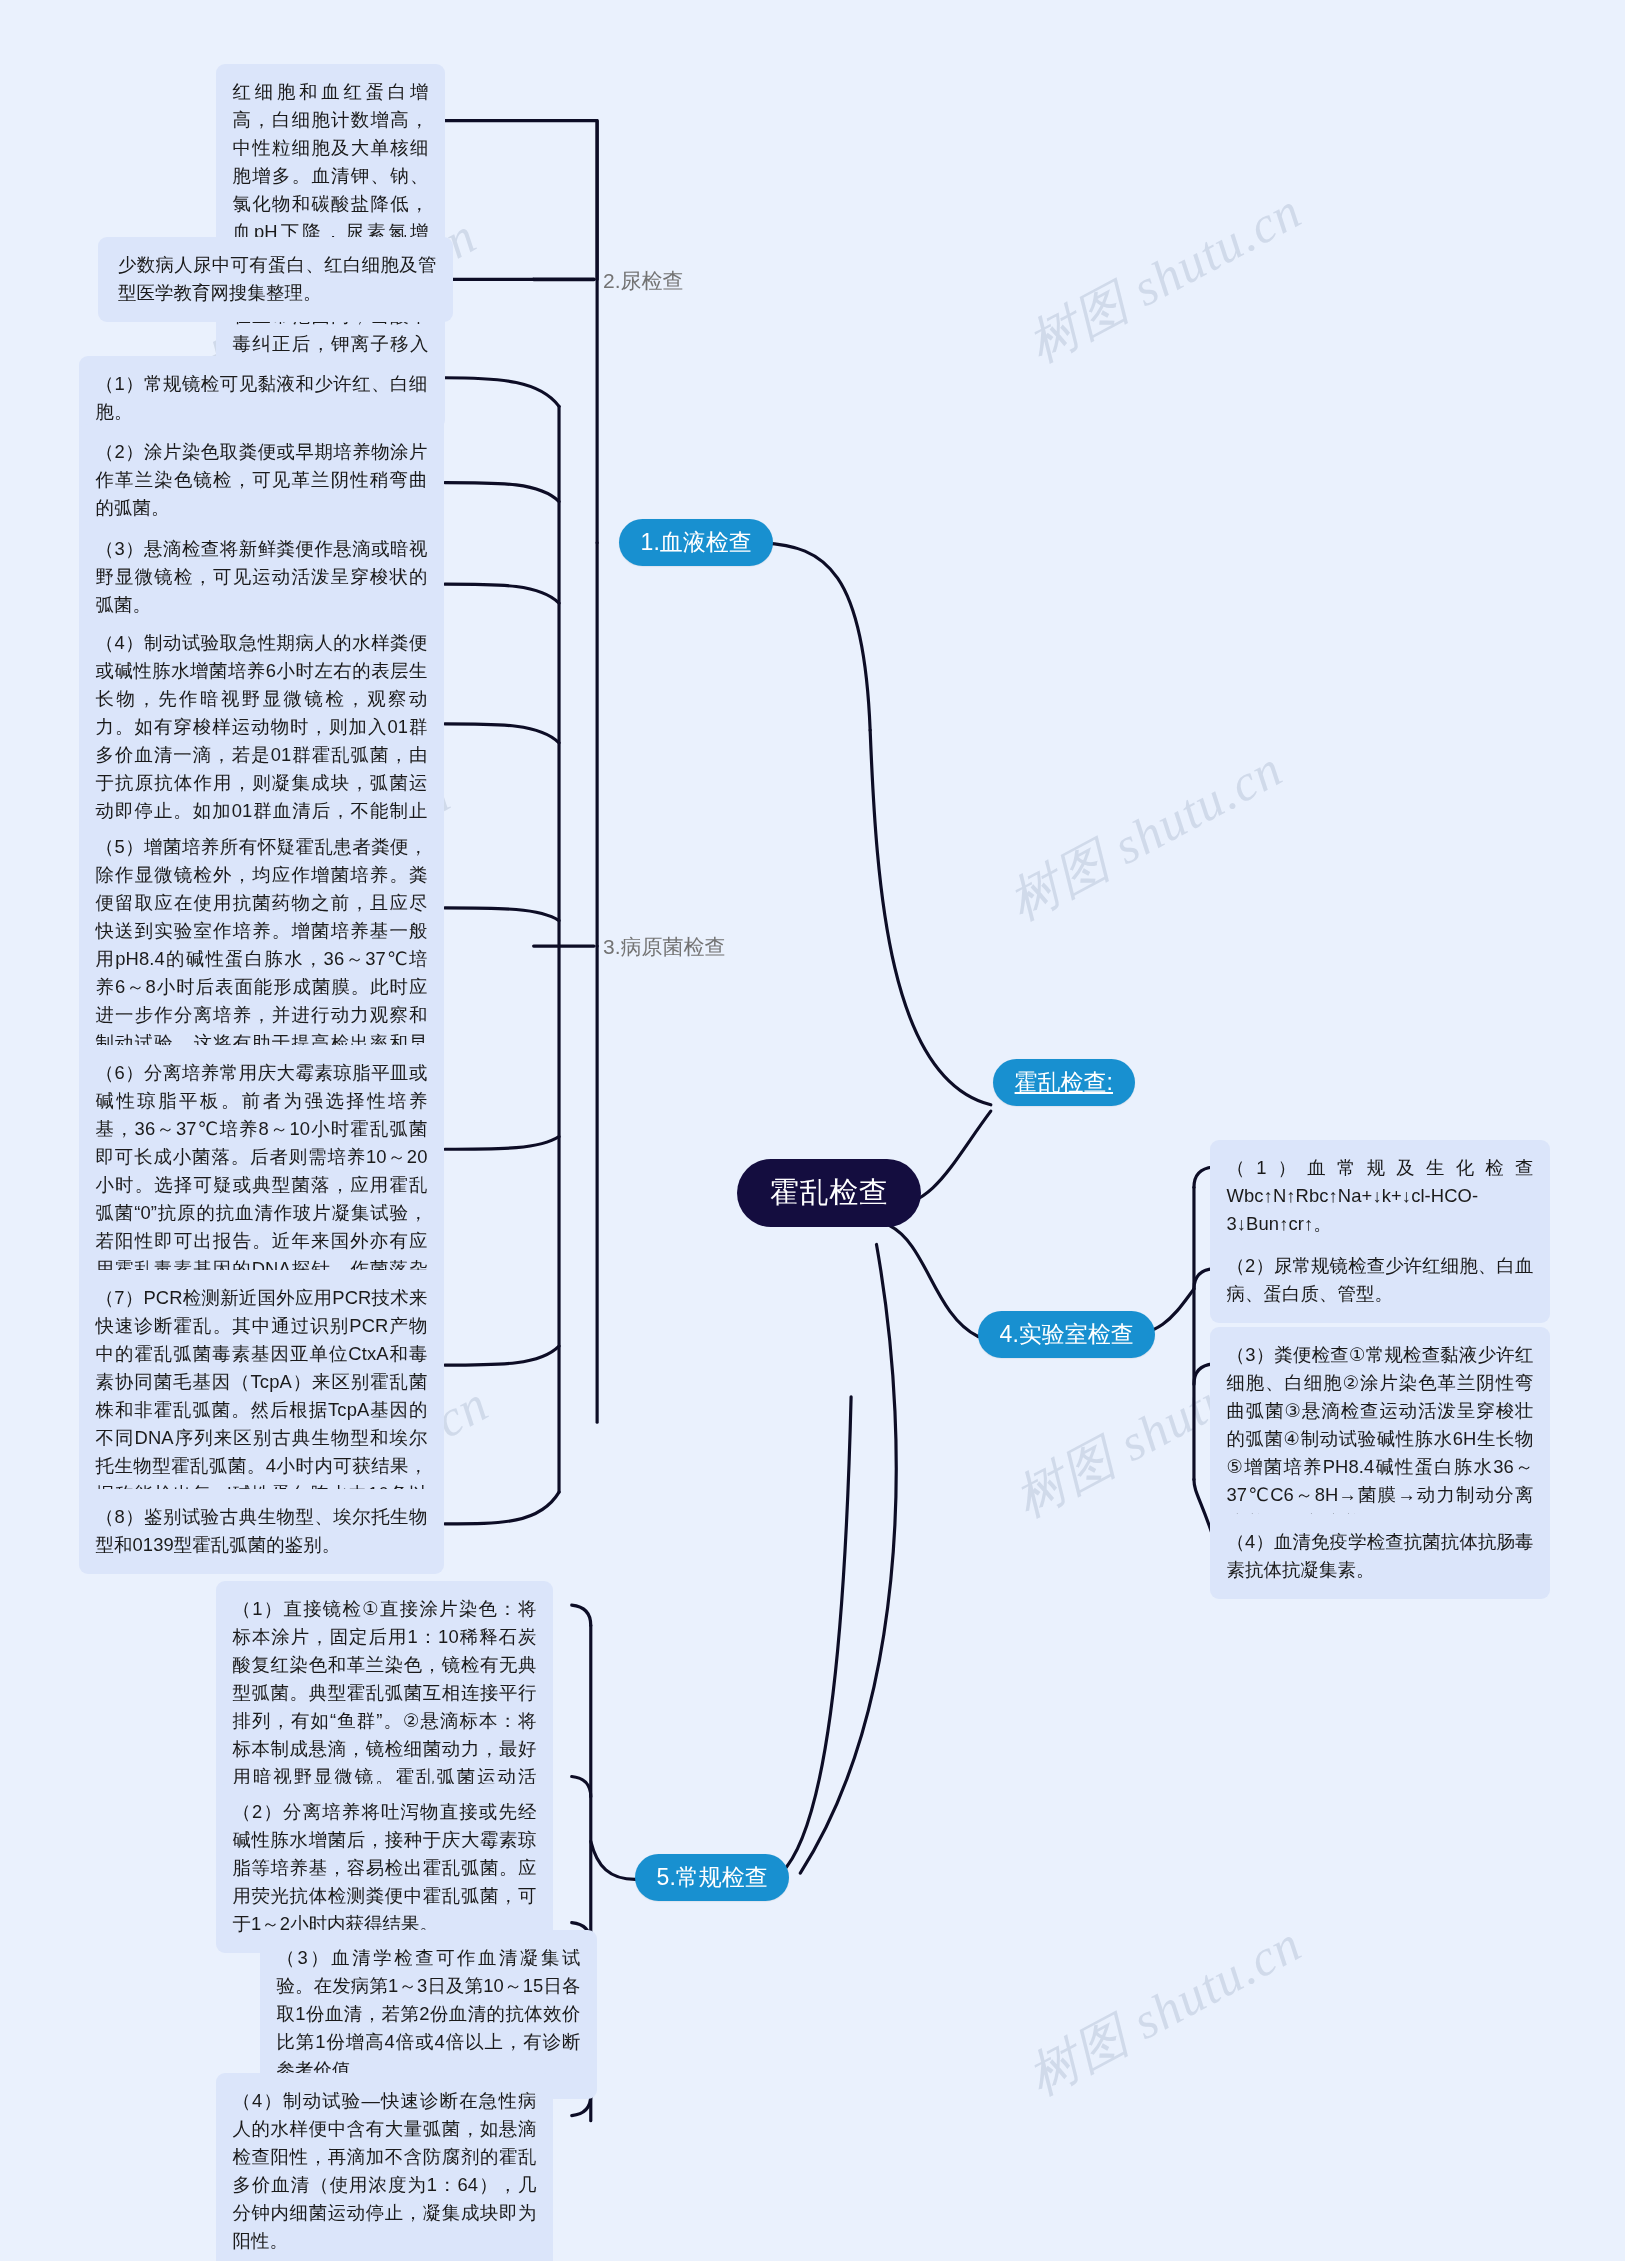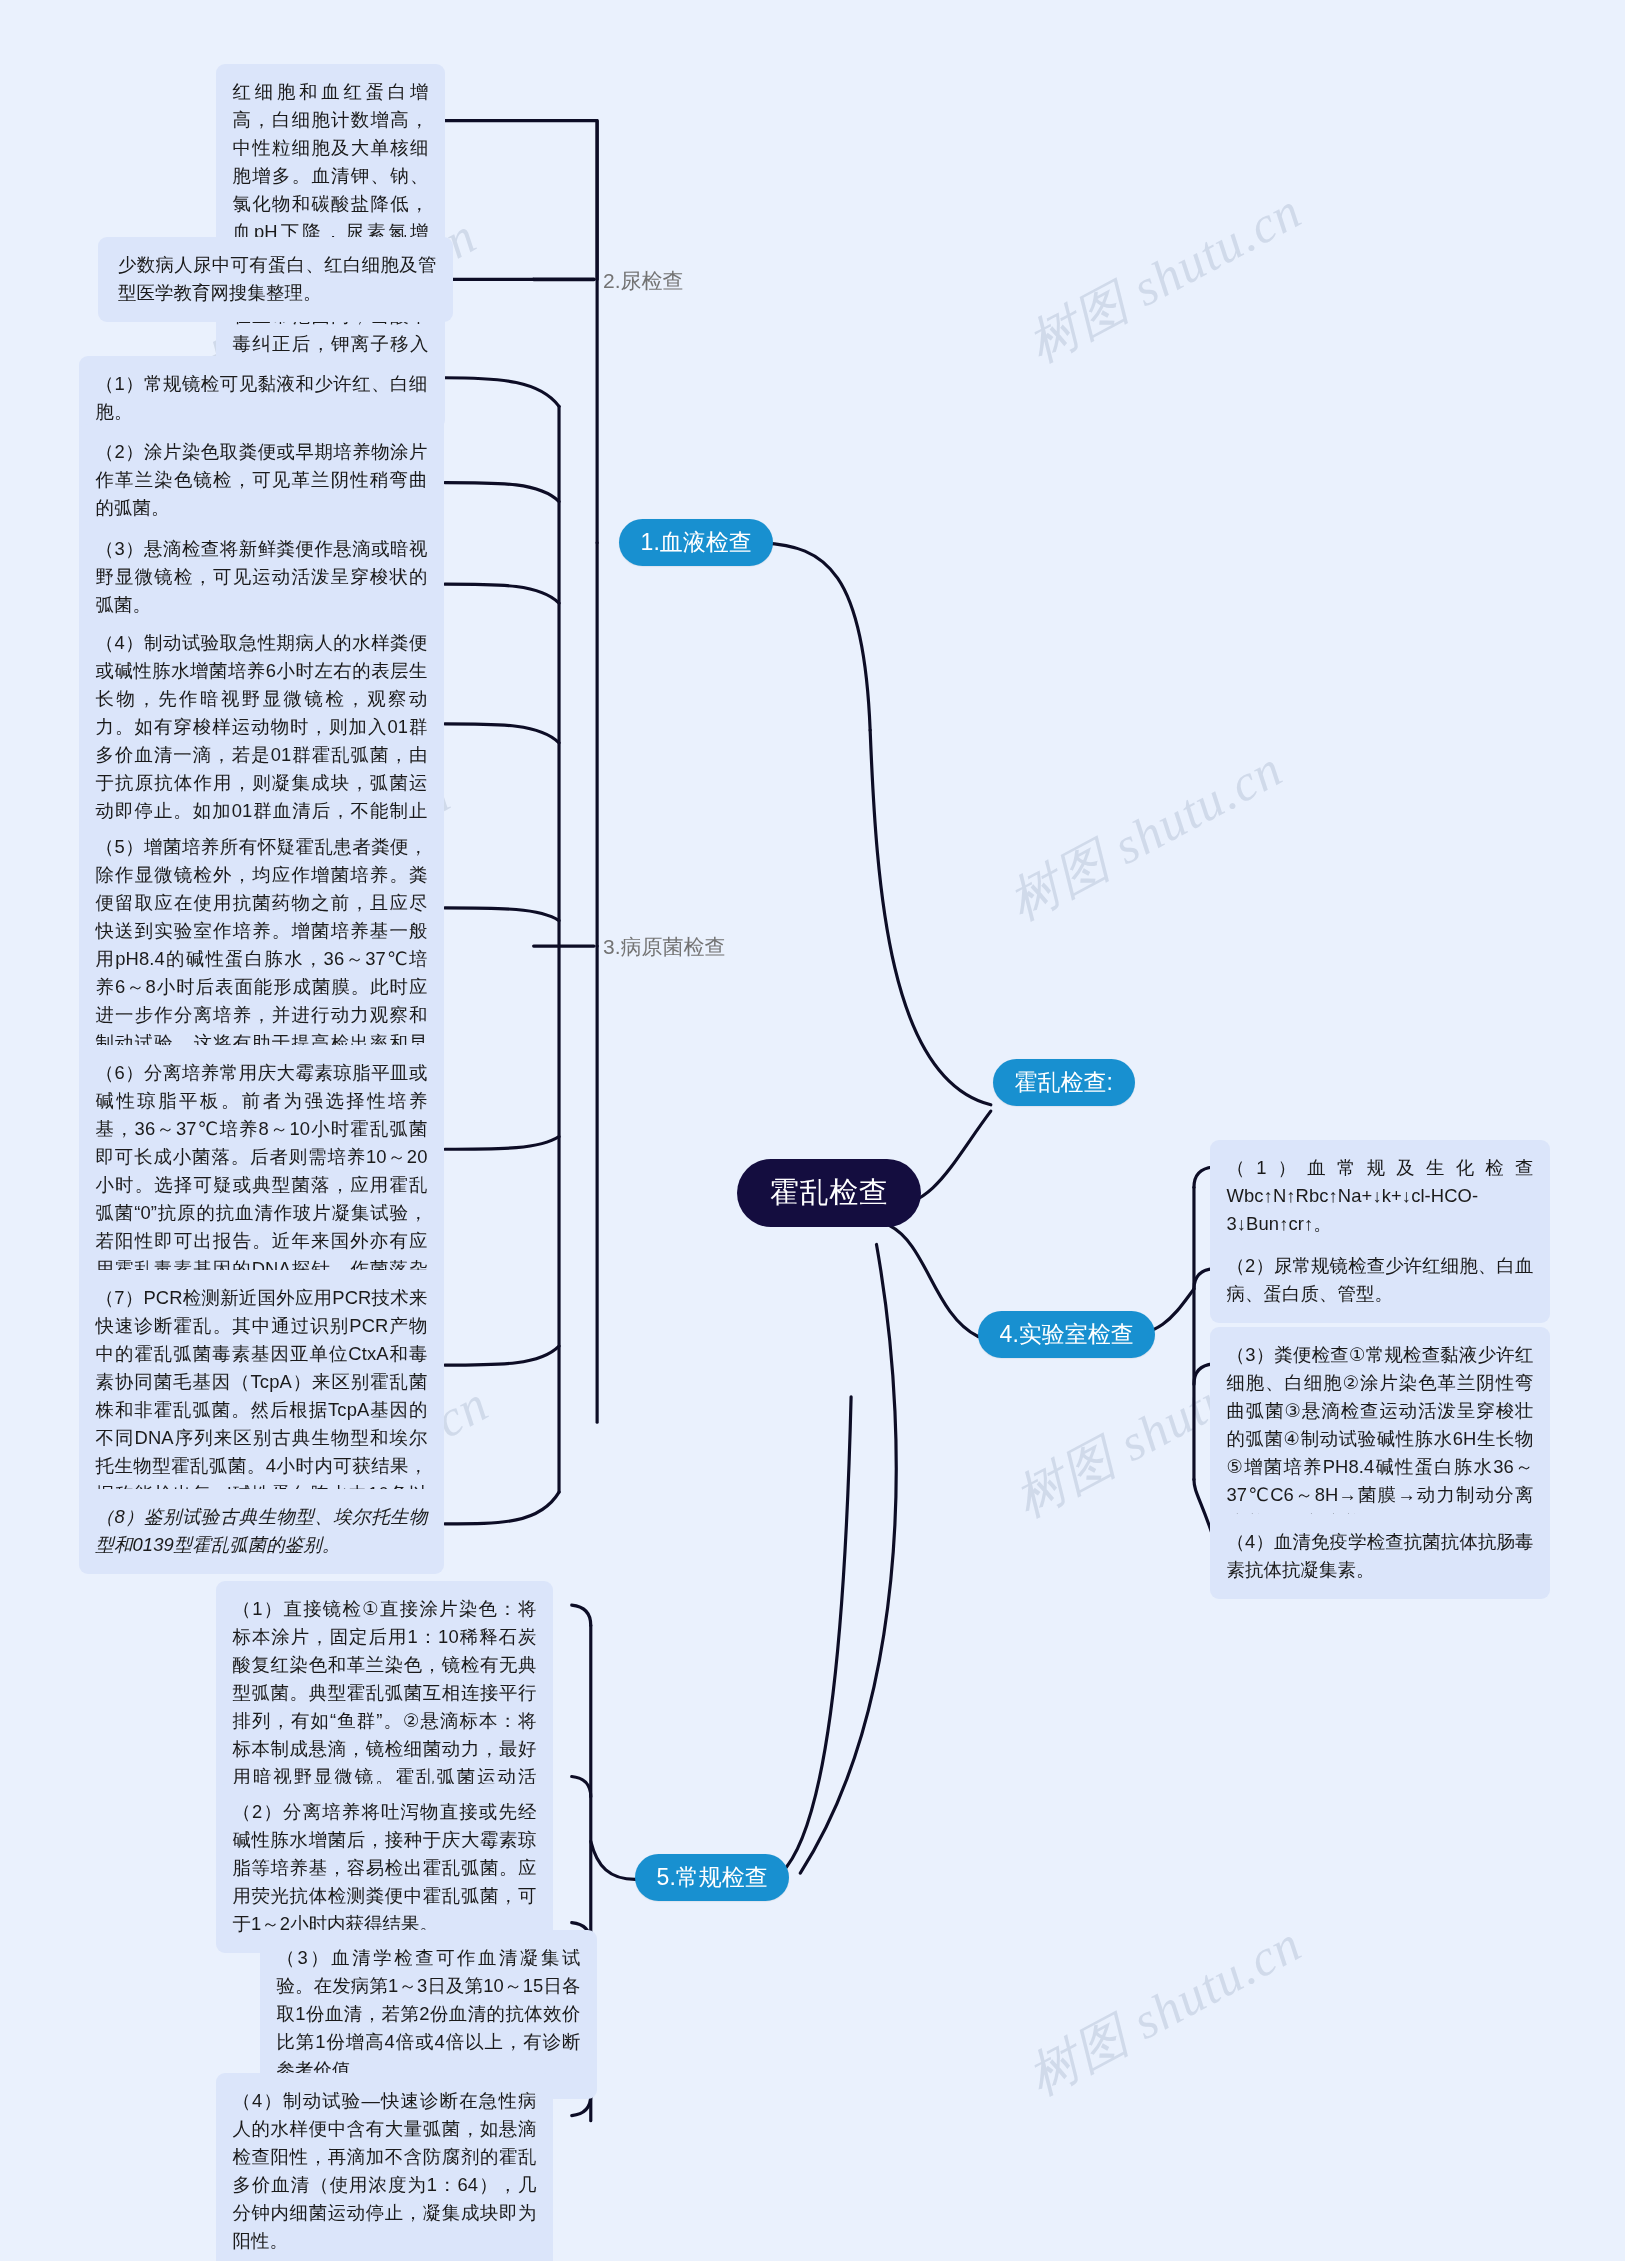--- a/index.html
+++ b/index.html
@@ -141,21 +141,21 @@
   </svg>
 
   <div class="root" style="left:737px; top:1193px; transform:translateY(-50%);">霍乱检查</div>
 
   <div class="branch" style="left:619px; top:519px;">1.血液检查</div>
 
   <div class="plainlabel" style="left:603px; top:267px;">2.尿检查</div>
 
   <div class="plainlabel" style="left:603px; top:933px;">3.病原菌检查</div>
 
-  <div class="branch" style="left:993px; top:1059px;">霍乱检查:</div>
+  <div class="branch" style="left:993px; top:1059px;text-decoration:underline;">霍乱检查:</div>
 
   <div class="branch" style="left:978px; top:1311px;">4.实验室检查</div>
 
   <div class="branch" style="left:635px; top:1854px;">5.常规检查</div>
 
   <div class="leaf" style="left:216px; top:64px; width:229px;">红细胞和血红蛋白增高，白细胞计数增高，中性粒细胞及大单核细胞增多。血清钾、钠、氯化物和碳酸盐降低，血pH下降，尿素氮增加。治疗前由于细胞内钾离子外移，血清钾可在正常范围内，当酸中毒纠正后，钾离子移入细胞内而出现低钾血症。</div>
 
   <div class="leaf" style="left:98px; top:237px; width:355px;padding-left:20px;">少数病人尿中可有蛋白、红白细胞及管型医学教育网搜集整理。</div>
 
   <div class="leaf" style="left:79px; top:356px; width:365px;">（1）常规镜检可见黏液和少许红、白细胞。</div>
@@ -165,21 +165,21 @@
   <div class="leaf" style="left:79px; top:521px; width:365px;">（3）悬滴检查将新鲜粪便作悬滴或暗视野显微镜检，可见运动活泼呈穿梭状的弧菌。</div>
 
   <div class="leaf" style="left:79px; top:615px; width:365px;">（4）制动试验取急性期病人的水样粪便或碱性胨水增菌培养6小时左右的表层生长物，先作暗视野显微镜检，观察动力。如有穿梭样运动物时，则加入01群多价血清一滴，若是01群霍乱弧菌，由于抗原抗体作用，则凝集成块，弧菌运动即停止。如加01群血清后，不能制止运动，应再用0139血清重作试验。</div>
 
   <div class="leaf" style="left:79px; top:819px; width:365px;">（5）增菌培养所有怀疑霍乱患者粪便，除作显微镜检外，均应作增菌培养。粪便留取应在使用抗菌药物之前，且应尽快送到实验室作培养。增菌培养基一般用pH8.4的碱性蛋白胨水，36～37℃培养6～8小时后表面能形成菌膜。此时应进一步作分离培养，并进行动力观察和制动试验，这将有助于提高检出率和早期诊断。</div>
 
   <div class="leaf" style="left:79px; top:1045px; width:365px;">（6）分离培养常用庆大霉素琼脂平皿或碱性琼脂平板。前者为强选择性培养基，36～37℃培养8～10小时霍乱弧菌即可长成小菌落。后者则需培养10～20小时。选择可疑或典型菌落，应用霍乱弧菌“0”抗原的抗血清作玻片凝集试验，若阳性即可出报告。近年来国外亦有应用霍乱毒素基因的DNA探针，作菌落杂交，可迅速鉴定出产毒01群霍乱弧菌。</div>
 
   <div class="leaf" style="left:79px; top:1270px; width:365px;">（7）PCR检测新近国外应用PCR技术来快速诊断霍乱。其中通过识别PCR产物中的霍乱弧菌毒素基因亚单位CtxA和毒素协同菌毛基因（TcpA）来区别霍乱菌株和非霍乱弧菌。然后根据TcpA基因的不同DNA序列来区别古典生物型和埃尔托生物型霍乱弧菌。4小时内可获结果，据称能检出每ml碱性蛋白胨水中10条以下霍乱弧菌。</div>
 
-  <div class="leaf" style="left:79px; top:1489px; width:365px;font-style:italic;">（8）鉴别试验古典生物型、埃尔托生物型和0139型霍乱弧菌的鉴别。</div>
+  <div class="leaf" style="left:79px; top:1489px; width:365px;">（8）鉴别试验古典生物型、埃尔托生物型和0139型霍乱弧菌的鉴别。</div>
 
   <div class="leaf" style="left:1210px; top:1140px; width:340px;">（1）血常规及生化检查Wbc↑N↑Rbc↑Na+↓k+↓cl-HCO-3↓Bun↑cr↑。</div>
 
   <div class="leaf" style="left:1210px; top:1238px; width:340px;">（2）尿常规镜检查少许红细胞、白血病、蛋白质、管型。</div>
 
   <div class="leaf" style="left:1210px; top:1327px; width:340px;">（3）粪便检查①常规检查黏液少许红细胞、白细胞②涂片染色革兰阴性弯曲弧菌③悬滴检查运动活泼呈穿梭壮的弧菌④制动试验碱性胨水6H生长物⑤增菌培养PH8.4碱性蛋白胨水36～37℃C6～8H→菌膜→动力制动分离培养⑥分离培养O抗原的抗血清作玻片凝集试验</div>
 
   <div class="leaf" style="left:1210px; top:1514px; width:340px;">（4）血清免疫学检查抗菌抗体抗肠毒素抗体抗凝集素。</div>
 
   <div class="leaf" style="left:216px; top:1581px; width:337px;">（1）直接镜检①直接涂片染色：将标本涂片，固定后用1：10稀释石炭酸复红染色和革兰染色，镜检有无典型弧菌。典型霍乱弧菌互相连接平行排列，有如“鱼群”。②悬滴标本：将标本制成悬滴，镜检细菌动力，最好用暗视野显微镜。霍乱弧菌运动活泼，呈小鱼穿梭状。</div>

